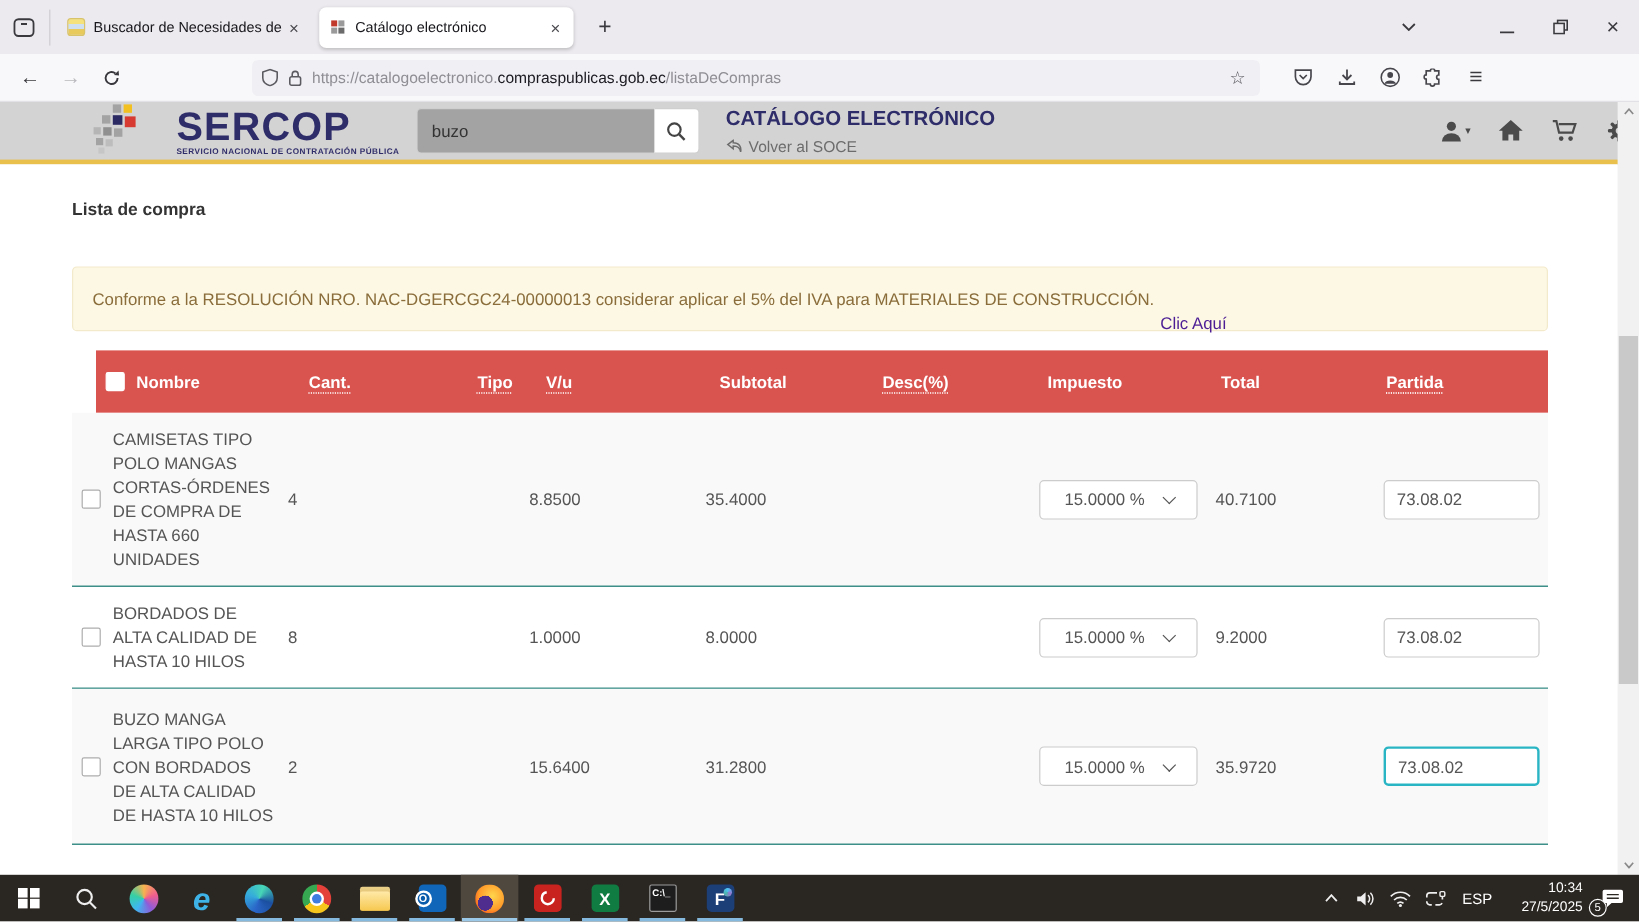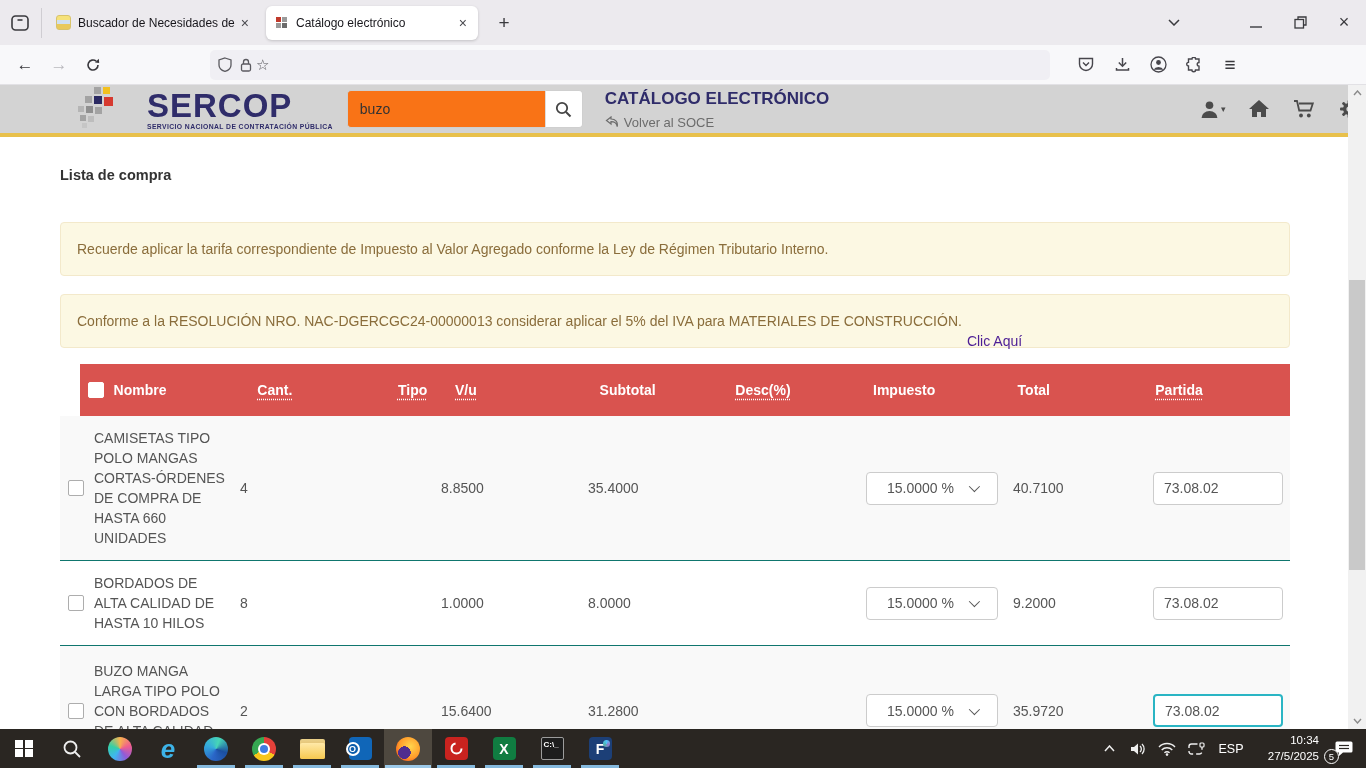--- a/index.html
+++ b/index.html
@@ -46,21 +46,21 @@
                 border-bottom:4px solid #e8c04b; display:flex; align-items:center; }
   .logo { display:flex; align-items:flex-end; margin-left:78px;gap:25px; }
   .mosaic { position:relative; width:40px; height:44px; margin-right:4px; }
   .mosaic i { position:absolute; }
   .logo-textwrap { display:flex; flex-direction:column; line-height:1; }
   .logo-name { font-size:33px; font-weight:bold; color:#2f2c6a; letter-spacing:1px; }
   .logo-tag { font-size:6.8px; font-weight:bold; color:#2f2c6a; letter-spacing:.4px; margin-top:2px; }
   .searchbox { display:flex; margin-left:14px; height:38px; }
   .searchbox input { width:198px; height:38px; border:1px solid #cfcfcf; border-right:none;
                      border-radius:4px 0 0 4px; padding:0 12px; font-size:14px; color:#333;
-                     font-family:"Liberation Sans",sans-serif; outline:none; background:#f97316;}
+                     font-family:"Liberation Sans",sans-serif; outline:none; background:#a3a3a3;}
   .search-btn { width:38px; height:38px; background:#fff; border:1px solid #cfcfcf; border-left:1px solid #ddd;
                 border-radius:0 4px 4px 0; display:flex; align-items:center; justify-content:center; }
   .cat-title-block { margin-left:22px; }
   .cat-title { font-size:17px; font-weight:bold; color:#2f2c6a; }
   .volver { display:flex; align-items:center; gap:5px; font-size:13px; color:#6c6c6c; margin-top:6px; }
   .hdr-icons { display:flex; align-items:center; gap:24px; margin-left:auto; }
   .hdr-ic { display:flex; align-items:center; gap:2px; }
   .caret { font-size:9px; color:#4b4b4b; }
   .orders { margin-left:36px; margin-right:36px; text-align:left; }
   .orders-label { font-size:14.5px; font-weight:bold; color:#222; }
@@ -191,20 +191,21 @@
         </svg>
     </div>
     <div class="urlbar">
       <svg width="14" height="15" viewBox="0 0 14 15">
           <path d="M7 1 L13 3 V8 c0 3.4 -2.7 5.5 -6 6.4 C3.7 13.5 1 11.4 1 8 V3 Z" fill="none" stroke="#5b5a60" stroke-width="1.3"></path>
         </svg>
       <svg width="12" height="14" viewBox="0 0 12 14" style="margin-left:8px">
           <rect x="1.5" y="6" width="9" height="7" rx="1.5" fill="none" stroke="#5b5a60" stroke-width="1.3"></rect>
           <path d="M3.5 6 V4 a2.5 2.5 0 0 1 5 0 V6" fill="none" stroke="#5b5a60" stroke-width="1.3"></path>
         </svg>
+      <span class="url-text"><span>https://catalogoelectronico.</span><span class="url-domain">compraspublicas.gob.ec</span><span>/listaDeCompras</span></span>
       <span class="url-star">☆</span>
     </div>
     <div class="toolbar-right">
       <div class="tb-btn">
         <svg width="16" height="15" viewBox="0 0 16 15">
             <path d="M1.5 1.5 h13 v5.5 a6.5 6.5 0 0 1 -13 0 Z" fill="none" stroke="#47464c" stroke-width="1.4"></path>
             <polyline points="5,5.5 8,8.5 11,5.5" fill="none" stroke="#47464c" stroke-width="1.4"></polyline>
           </svg>
       </div>
       <div class="tb-btn">
@@ -301,23 +302,20 @@
           </svg>
         <span class="caret">▾</span>
       </div>
     </div>
   </div>
 
   <div class="content">
     <div class="page-inner">
       <div class="page-title">Lista de compra</div>
 
-      <div class="alert">
-        <span>Recuerde aplicar la tarifa correspondiente de Impuesto al Valor Agregado conforme la Ley de Régimen Tributario Interno.</span>
-      </div>
       <div class="alert second">
         <span>Conforme a la RESOLUCIÓN NRO. NAC-DGERCGC24-00000013 considerar aplicar el 5% del IVA para MATERIALES DE CONSTRUCCIÓN.</span>
         <a href="#">Clic Aquí</a>
       </div>
 
       <div class="gtable">
         <div class="thead">
           <span class="c-check">
               <span class="cbx onred"></span>
             </span>

